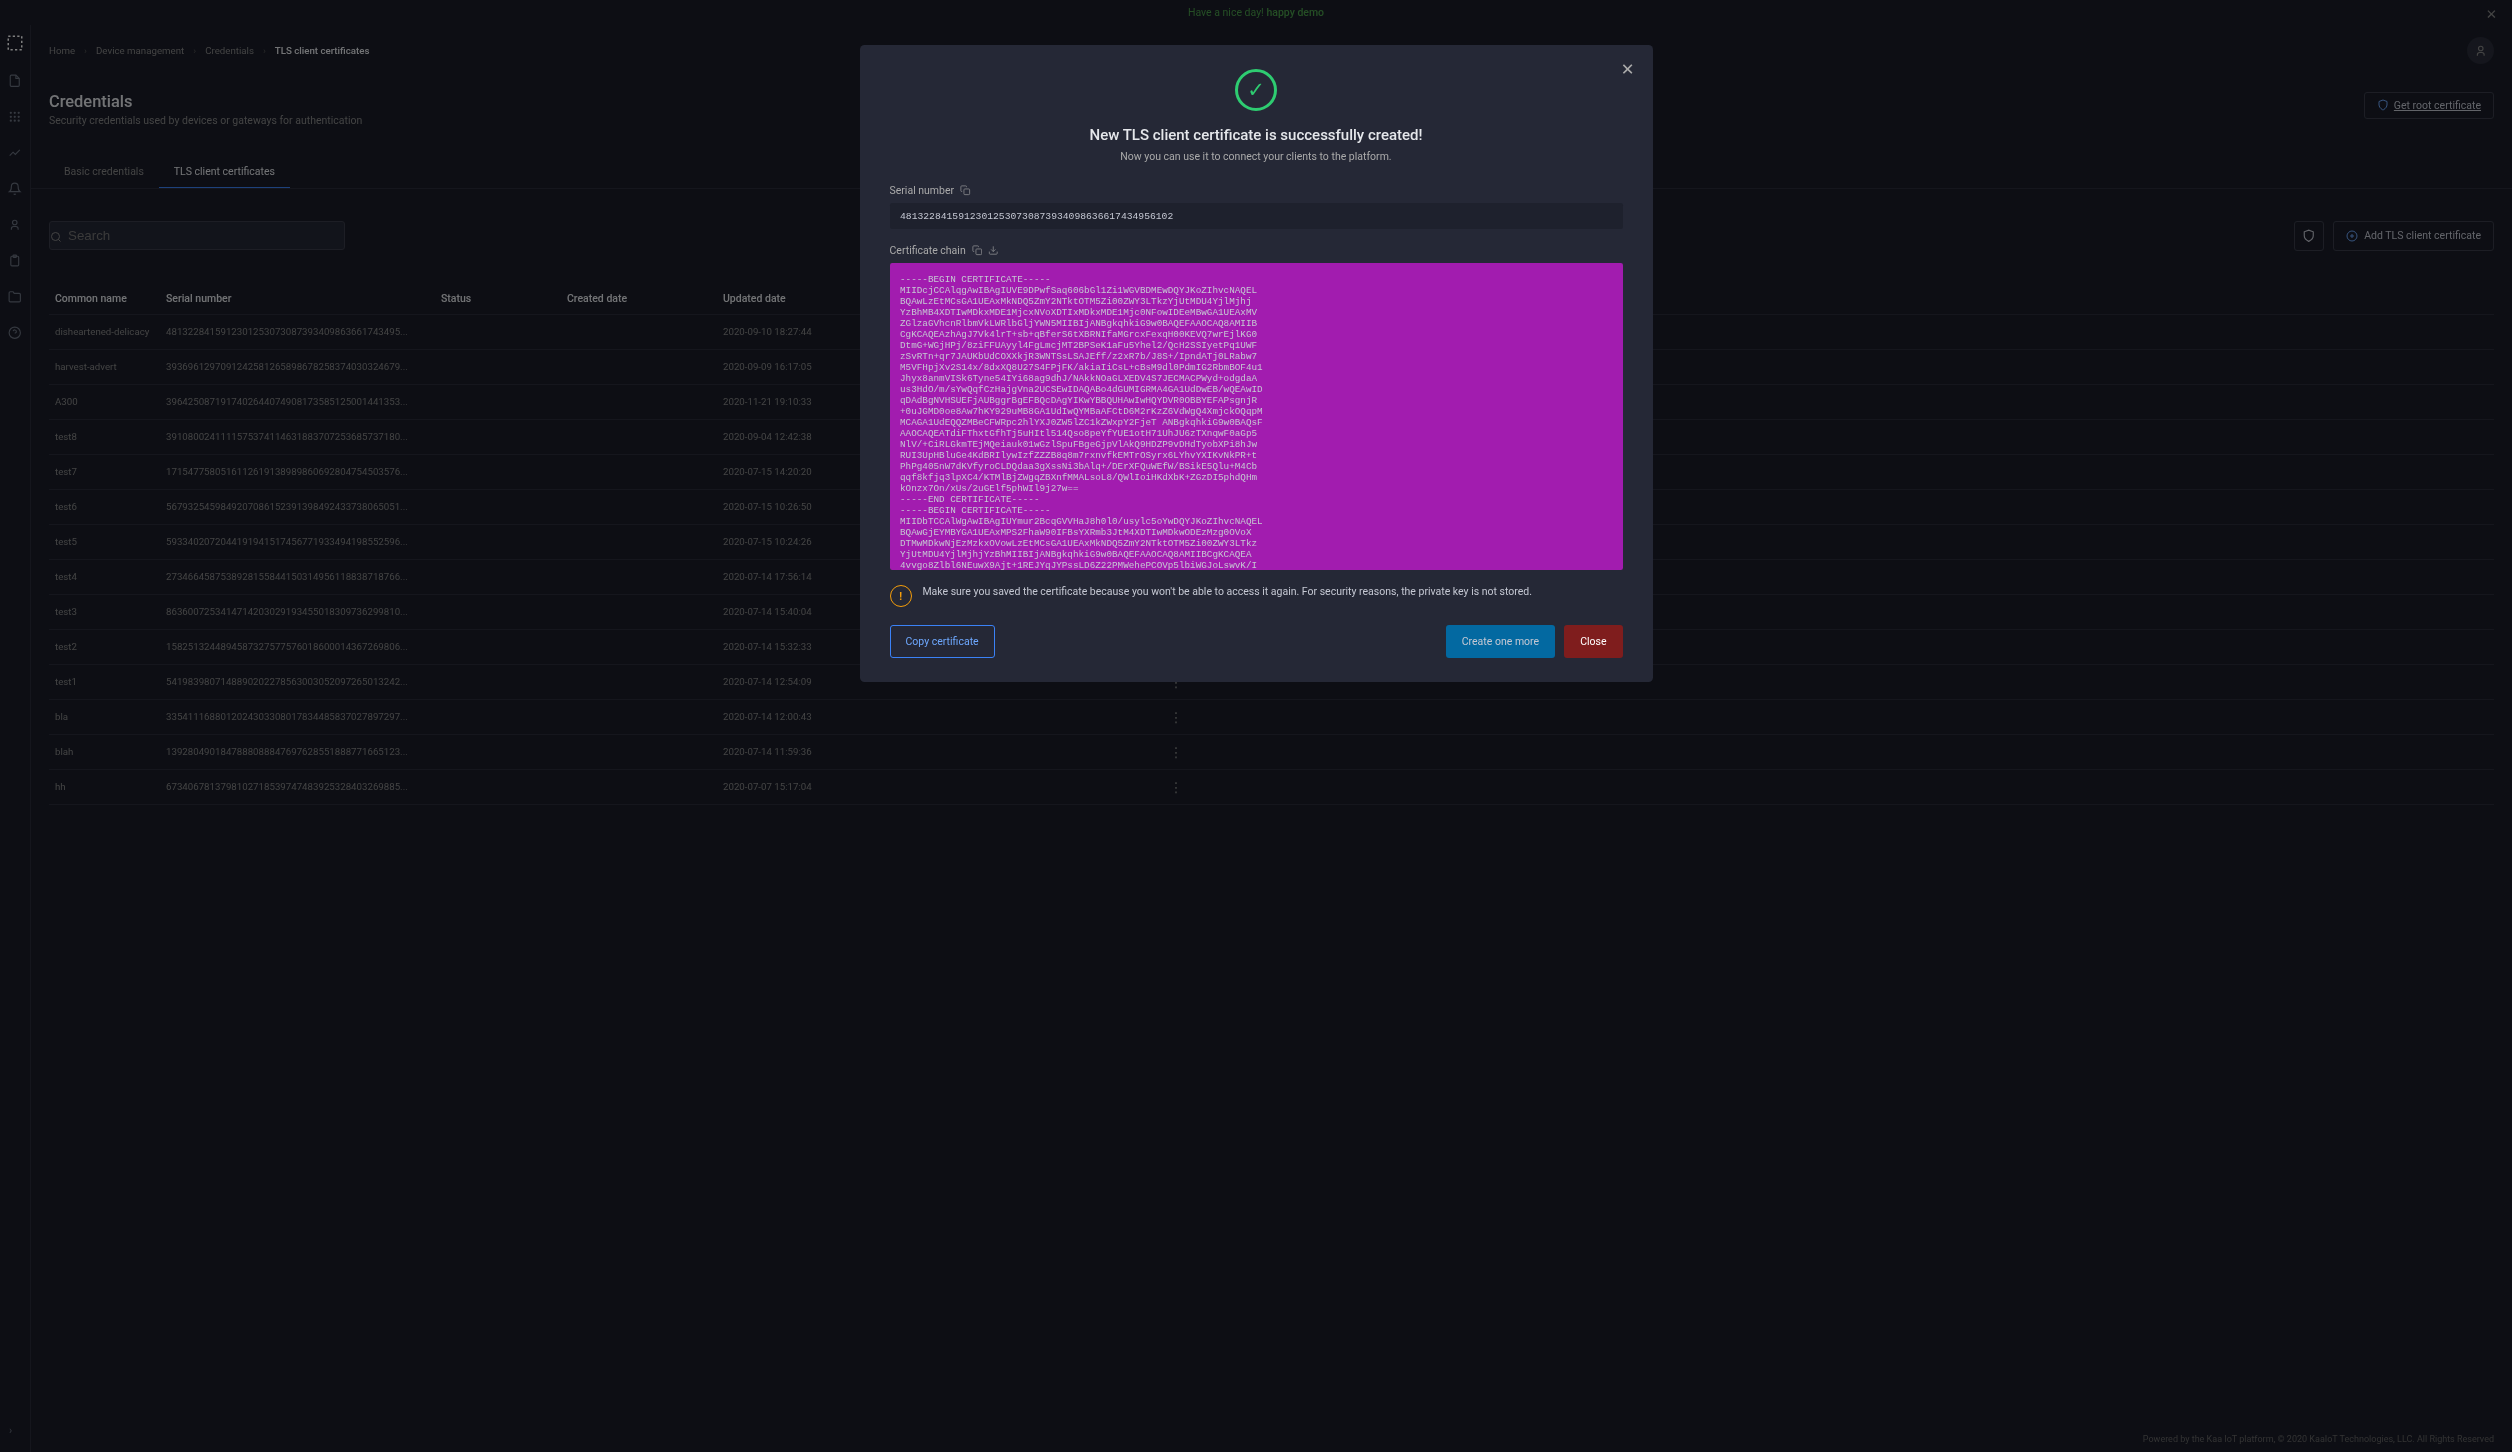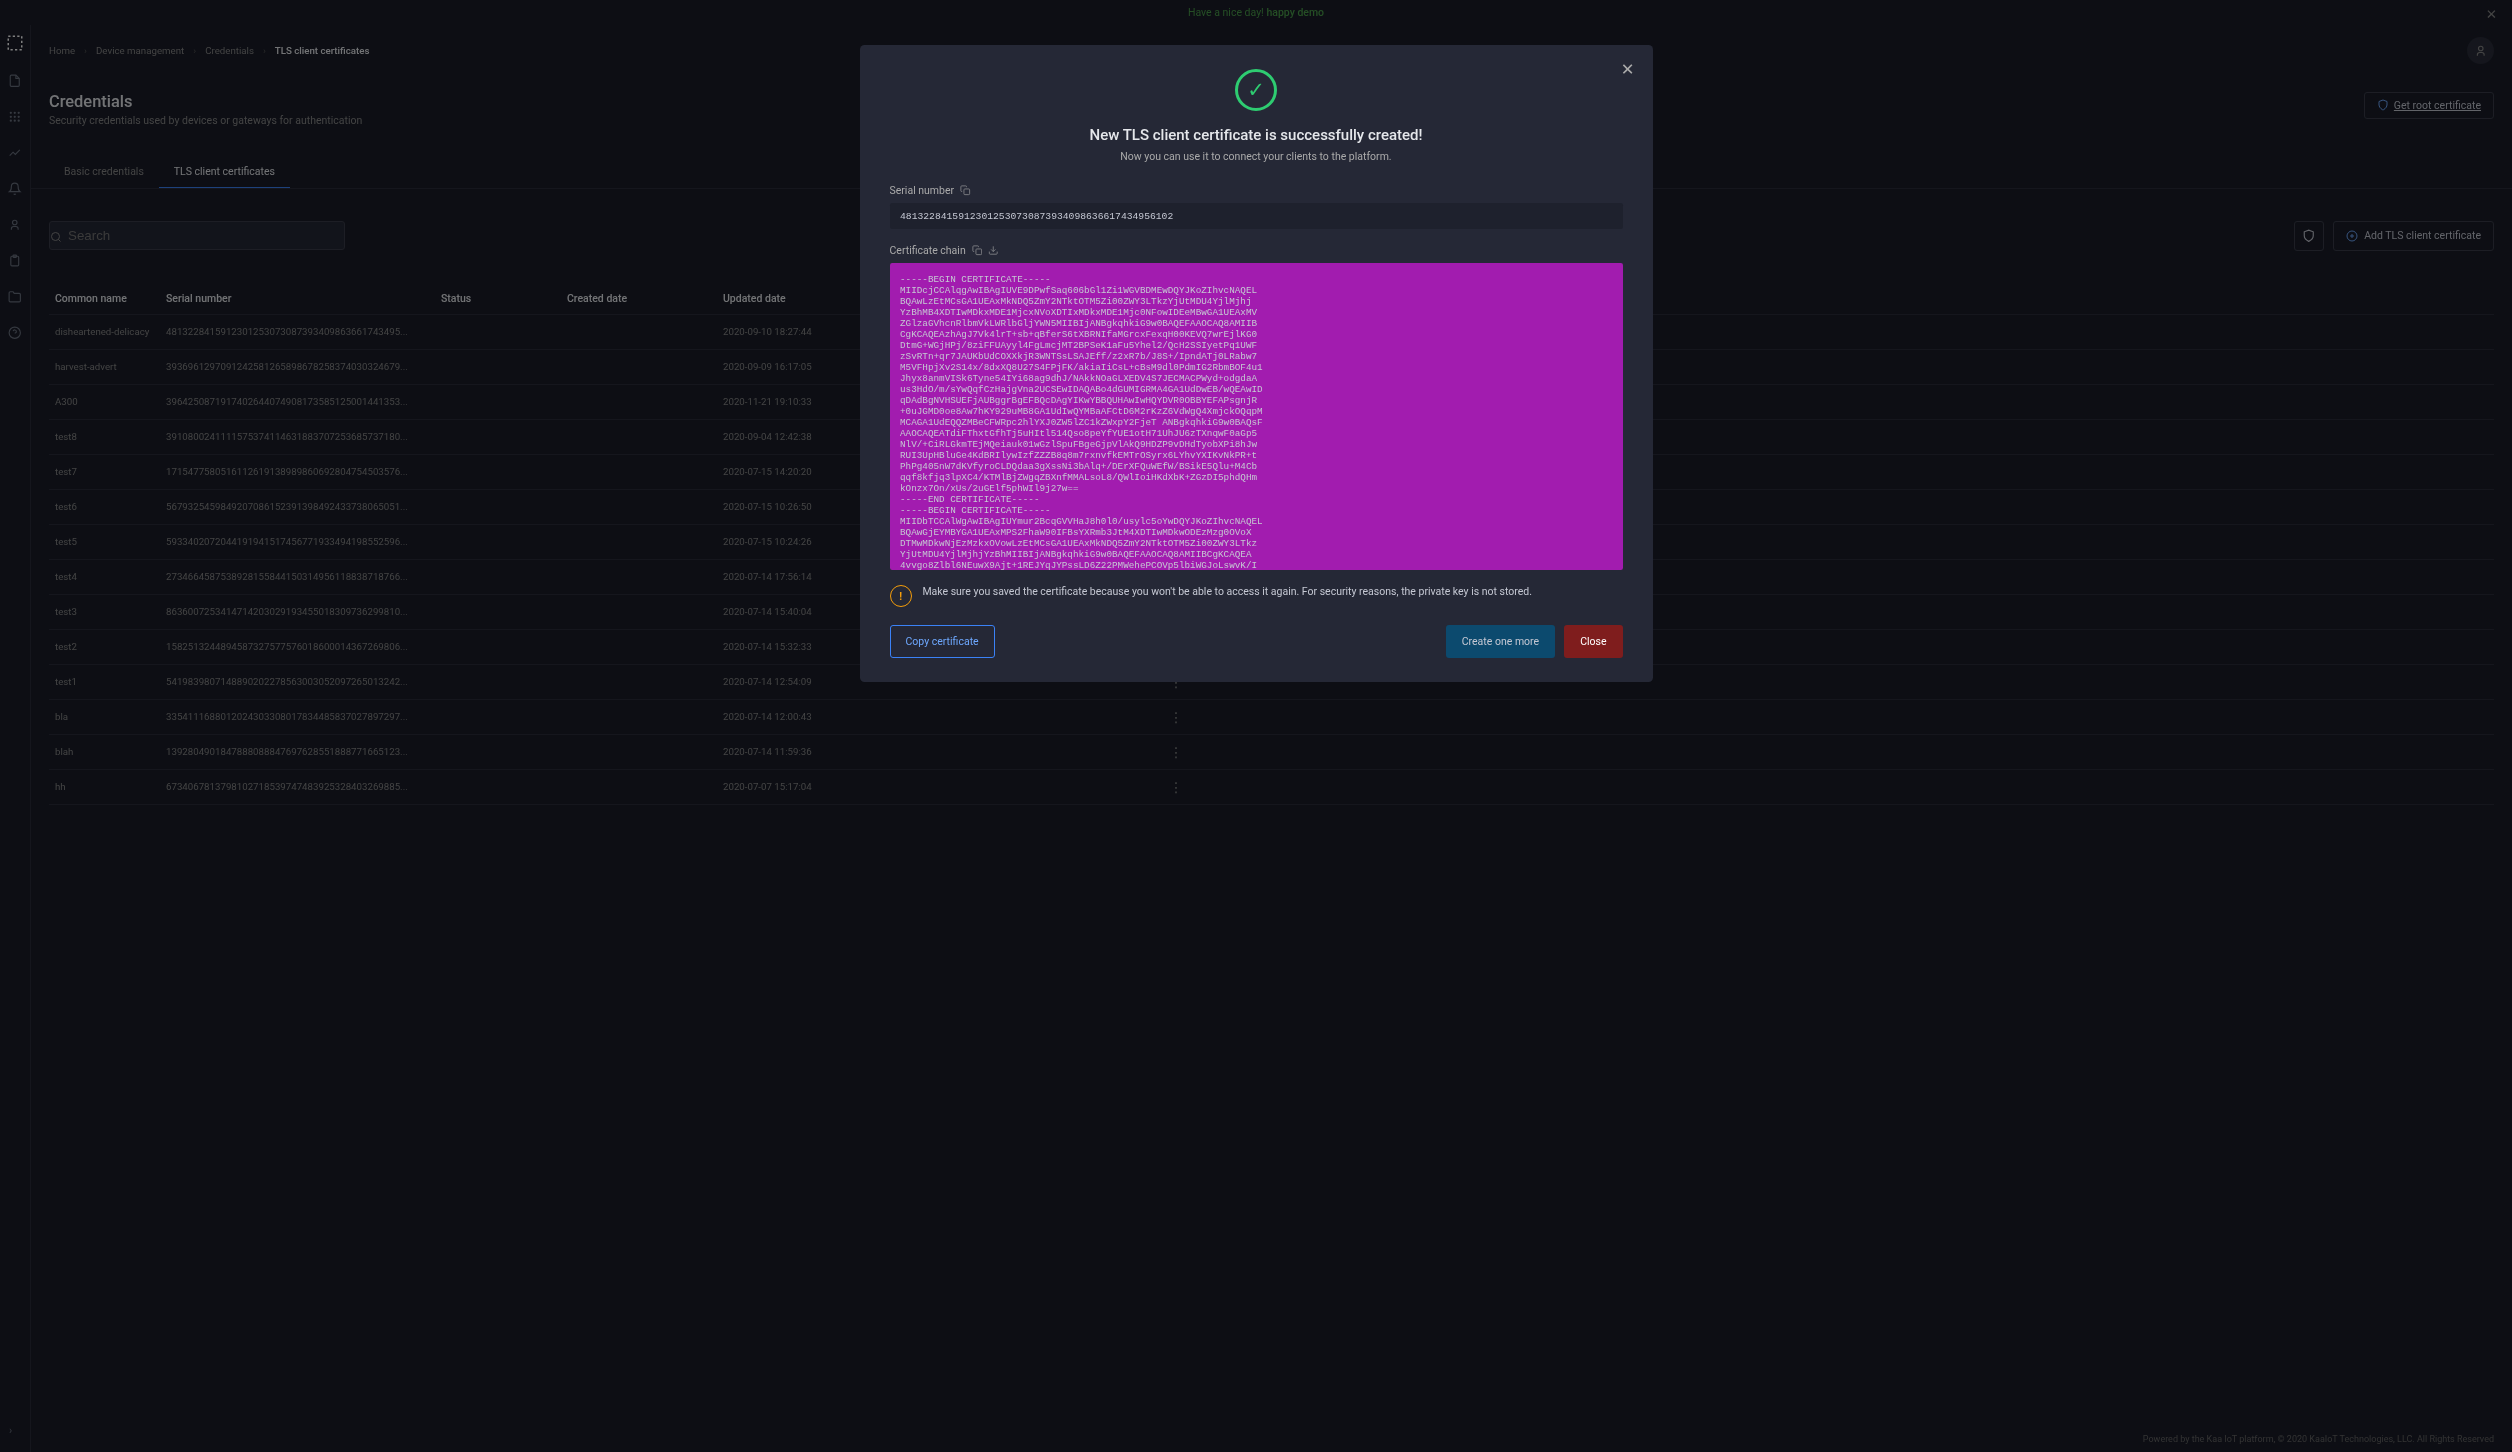--- a/index.html
+++ b/index.html
@@ -243,21 +243,21 @@
 .warning-text { color: #c5c8d3; line-height: 1.4; }
 .modal-actions { display: flex; gap: 9px; }
 .btn {
   padding: 9px 15px;
   border-radius: 3px;
   cursor: pointer;
   font-size: 10.5px;
   border: 0.7px solid transparent;
 }
 .btn-outline { border-color: #3b82f6; color: #6ea8fe; background: transparent; }
-.btn-grey { background: #0c4a6e; color: #c5c8d3; }
+.btn-grey { background: #0369a1; color: #c5c8d3; }
 .btn-primary { background: #7f1d1d; color: #fff; }
 .actions-spacer { flex: 1; }
 svg { display: block; }
 </style>
 </head>
 <body>
 
 <div class="demo-banner">
   <span class="nice">Have a nice day!</span>
   <span class="happy">happy demo</span>

